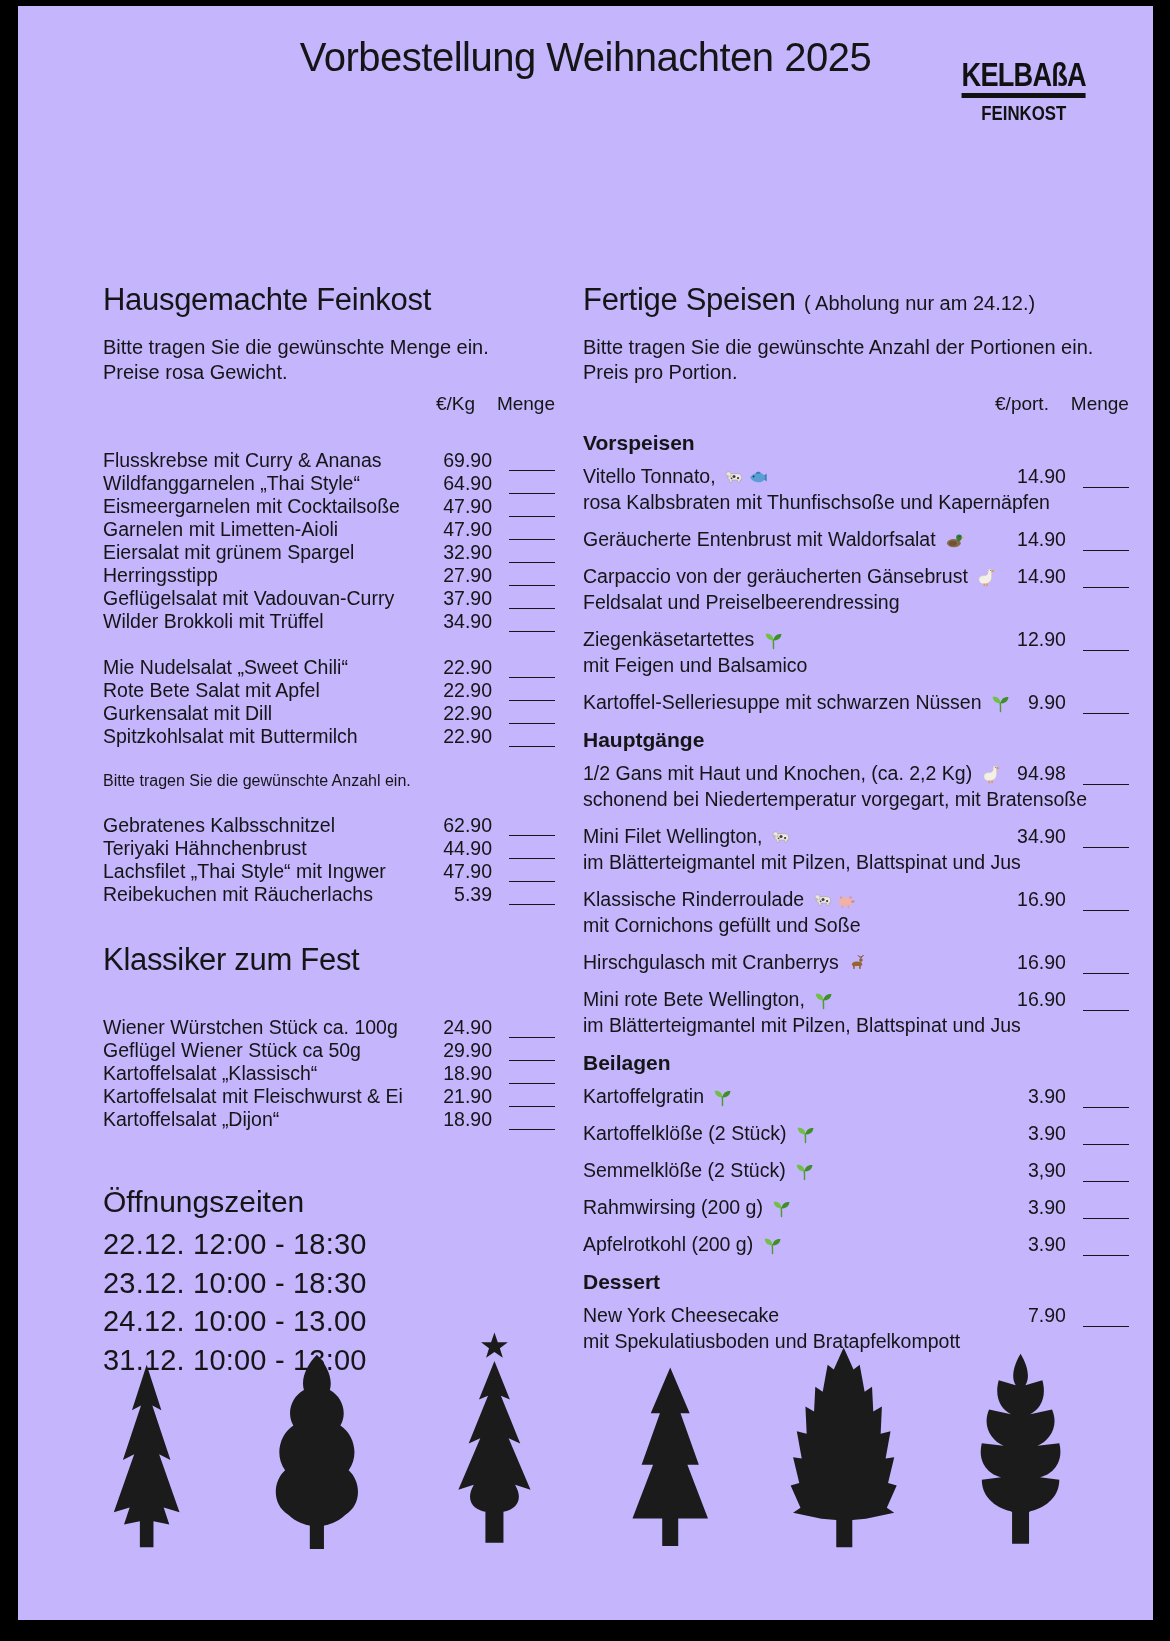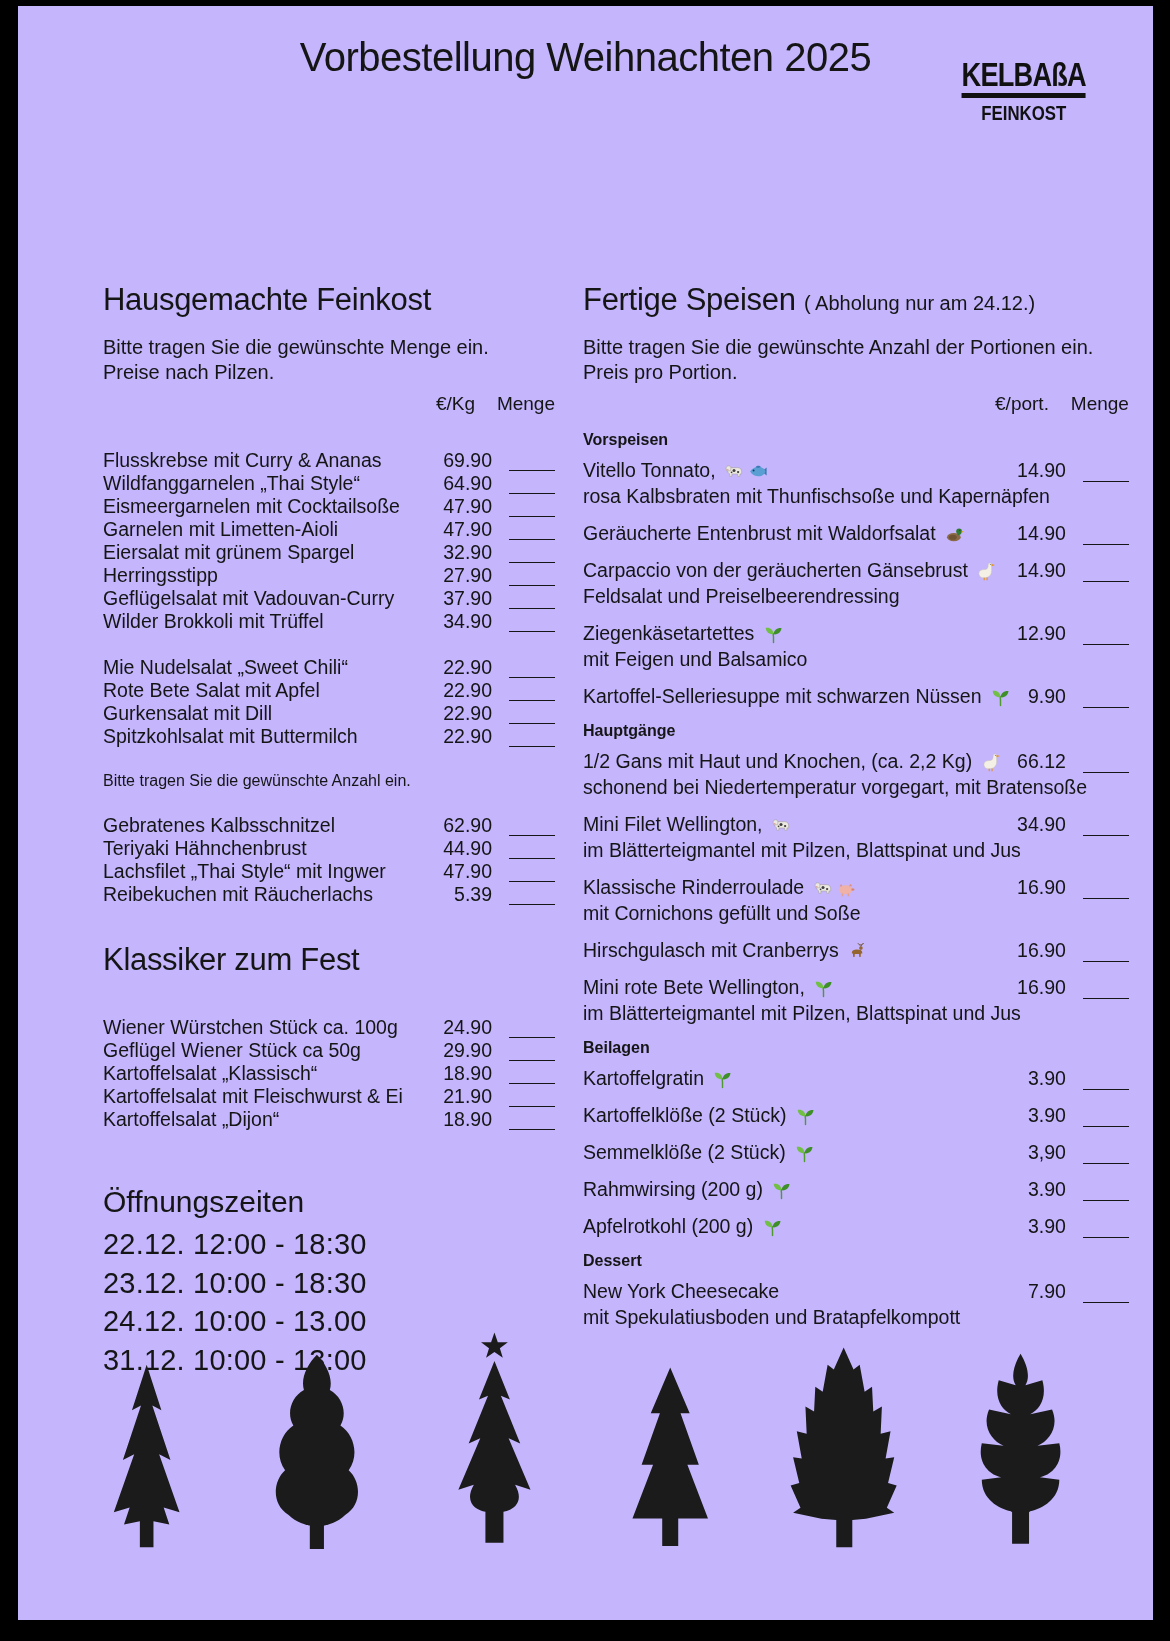--- a/index.html
+++ b/index.html
@@ -48,21 +48,21 @@
     width:46px; margin-left:17px; border-bottom:1.6px solid #161616;
     height:15px; align-self:flex-end; margin-bottom:1px; flex:none;
   }
   .lgap { height:23px; }
   .lnote { font-size:16px; margin:24px 0 24px 0; }
   .klassiker-head { margin-top:36px !important; margin-bottom:38px !important; }
   
   .hours-head { font-size:30px; font-weight:400; margin:54px 0 6px 0; }
   .hline { font-size:29px; line-height:38.5px; letter-spacing:0.2px; }
   
-  .rsec { font-size:16px; font-weight:700; margin:13px 0 9px 0; }
+  .rsec { font-size:21px; font-weight:700; margin:13px 0 9px 0; }
   .ritem { margin-bottom:12px; }
   .rrow { display:flex; align-items:baseline; font-size:19.5px; line-height:25px; }
   .rnm { white-space:nowrap; }
   .rpr { margin-left:auto; min-width:50px; text-align:right; padding-left:6px; }
   .rsub { font-size:19.5px; line-height:25px; margin-top:1px; }
   .ic { width:19px; height:19px; vertical-align:-4px; margin-left:4px; }
   
   .trees {
     position:absolute; left:72px; right:72px; bottom:58px;
     display:flex; justify-content:space-between; align-items:flex-end;
@@ -162,21 +162,21 @@
     <div class="logo-line1">KELBAßA</div>
     <div class="logo-line2">FEINKOST</div>
   </div>
 
   <div class="cols">
 
     <div class="colL">
       <h2 class="bighead">Hausgemachte Feinkost</h2>
       <div class="intro">
         <div>Bitte tragen Sie die gewünschte Menge ein.</div>
-        <div>Preise nach Pilzen.</div>
+        <div>Preise rosa Gewicht.</div>
       </div>
       <div class="colhead">
         <span class="ph">€/Kg</span>
         <span class="qh">Menge</span>
       </div>
       <div id="left-list">
           <div class="lrow">
             <span class="lnm">Flusskrebse mit Curry &amp; Ananas</span>
             <span class="lpr">69.90</span>
             <span class="blank"></span>
@@ -359,21 +359,21 @@
               <span class="rpr">9.90</span>
               <span class="blank"></span>
             </div>
           </div>
           <div class="rsec">Hauptgänge</div>
           <div class="ritem">
             <div class="rrow">
               <span class="rnm">1/2 Gans mit Haut und Knochen, (ca. 2,2 Kg) <svg class="ic" viewBox="0 0 20 20">
                   <use href="#ic-goose"></use>
                 </svg></span>
-              <span class="rpr">66.12</span>
+              <span class="rpr">94.98</span>
               <span class="blank"></span>
             </div>
             <div class="rsub">schonend bei Niedertemperatur vorgegart, mit Bratensoße</div>
           </div>
           <div class="ritem">
             <div class="rrow">
               <span class="rnm">Mini Filet Wellington, <svg class="ic" viewBox="0 0 20 20">
                   <use href="#ic-cow"></use>
                 </svg></span>
               <span class="rpr">34.90</span>

